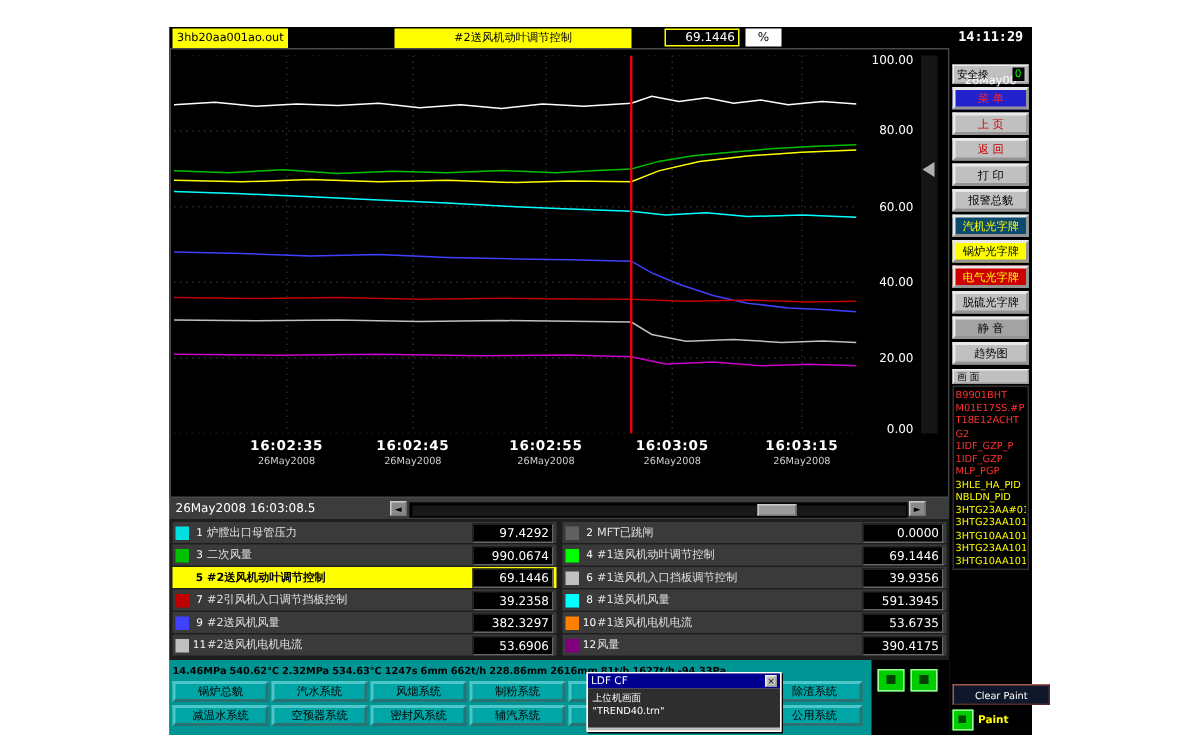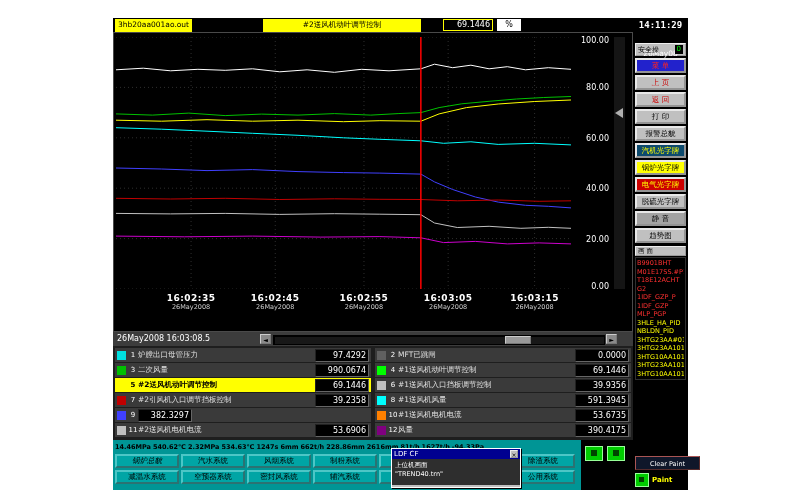--- a/index.html
+++ b/index.html
@@ -215,20 +215,21 @@
           </div>
           <div class="lrow">
             <span class="chip" style="background: rgb(192, 0, 0);"></span>
             <span class="lnum">7</span>
             <span class="llabel">#2引风机入口调节挡板控制</span>
             <span class="lvalue">39.2358</span>
           </div>
           <div class="lrow">
             <span class="chip" style="background: rgb(64, 64, 255);"></span>
             <span class="lnum">9</span>
+            <span class="llabel">#2送风机风量</span>
             <span class="lvalue">382.3297</span>
           </div>
           <div class="lrow">
             <span class="chip" style="background: rgb(192, 192, 192);"></span>
             <span class="lnum">11</span>
             <span class="llabel">#2送风机电机电流</span>
             <span class="lvalue">53.6906</span>
           </div>
         </div>
       <div class="lcol" id="lcol-right">
@@ -280,21 +281,21 @@
           <span class="stat">1247s</span>
           <span class="stat">6mm</span>
           <span class="stat">662t/h</span>
           <span class="stat">228.86mm</span>
           <span class="stat">2616mm</span>
           <span class="stat">81t/h</span>
           <span class="stat">1627t/h</span>
           <span class="stat">-94.33Pa</span>
         </div>
       <div class="btnrow" id="btnrow1">
-          <div class="tbbtn" style="color: rgb(0, 0, 0); font-style: italic;">锅炉总貌</div>
+          <div class="tbbtn" style="color: rgb(0, 0, 0);">锅炉总貌</div>
           <div class="tbbtn" style="color: rgb(0, 0, 0);">汽水系统</div>
           <div class="tbbtn" style="color: rgb(0, 0, 0);">风烟系统</div>
           <div class="tbbtn" style="color: rgb(0, 0, 0);">制粉系统</div>
           <div class="tbbtn" style="color: rgb(0, 0, 0);">燃油系统</div>
           <div class="tbbtn" style="color: rgb(0, 0, 128);">吹灰系统</div>
           <div class="tbbtn" style="color: rgb(0, 0, 0);">除渣系统</div>
         </div>
       <div class="btnrow" id="btnrow2">
           <div class="tbbtn" style="color: rgb(0, 0, 0);">减温水系统</div>
           <div class="tbbtn" style="color: rgb(0, 0, 0);">空预器系统</div>

